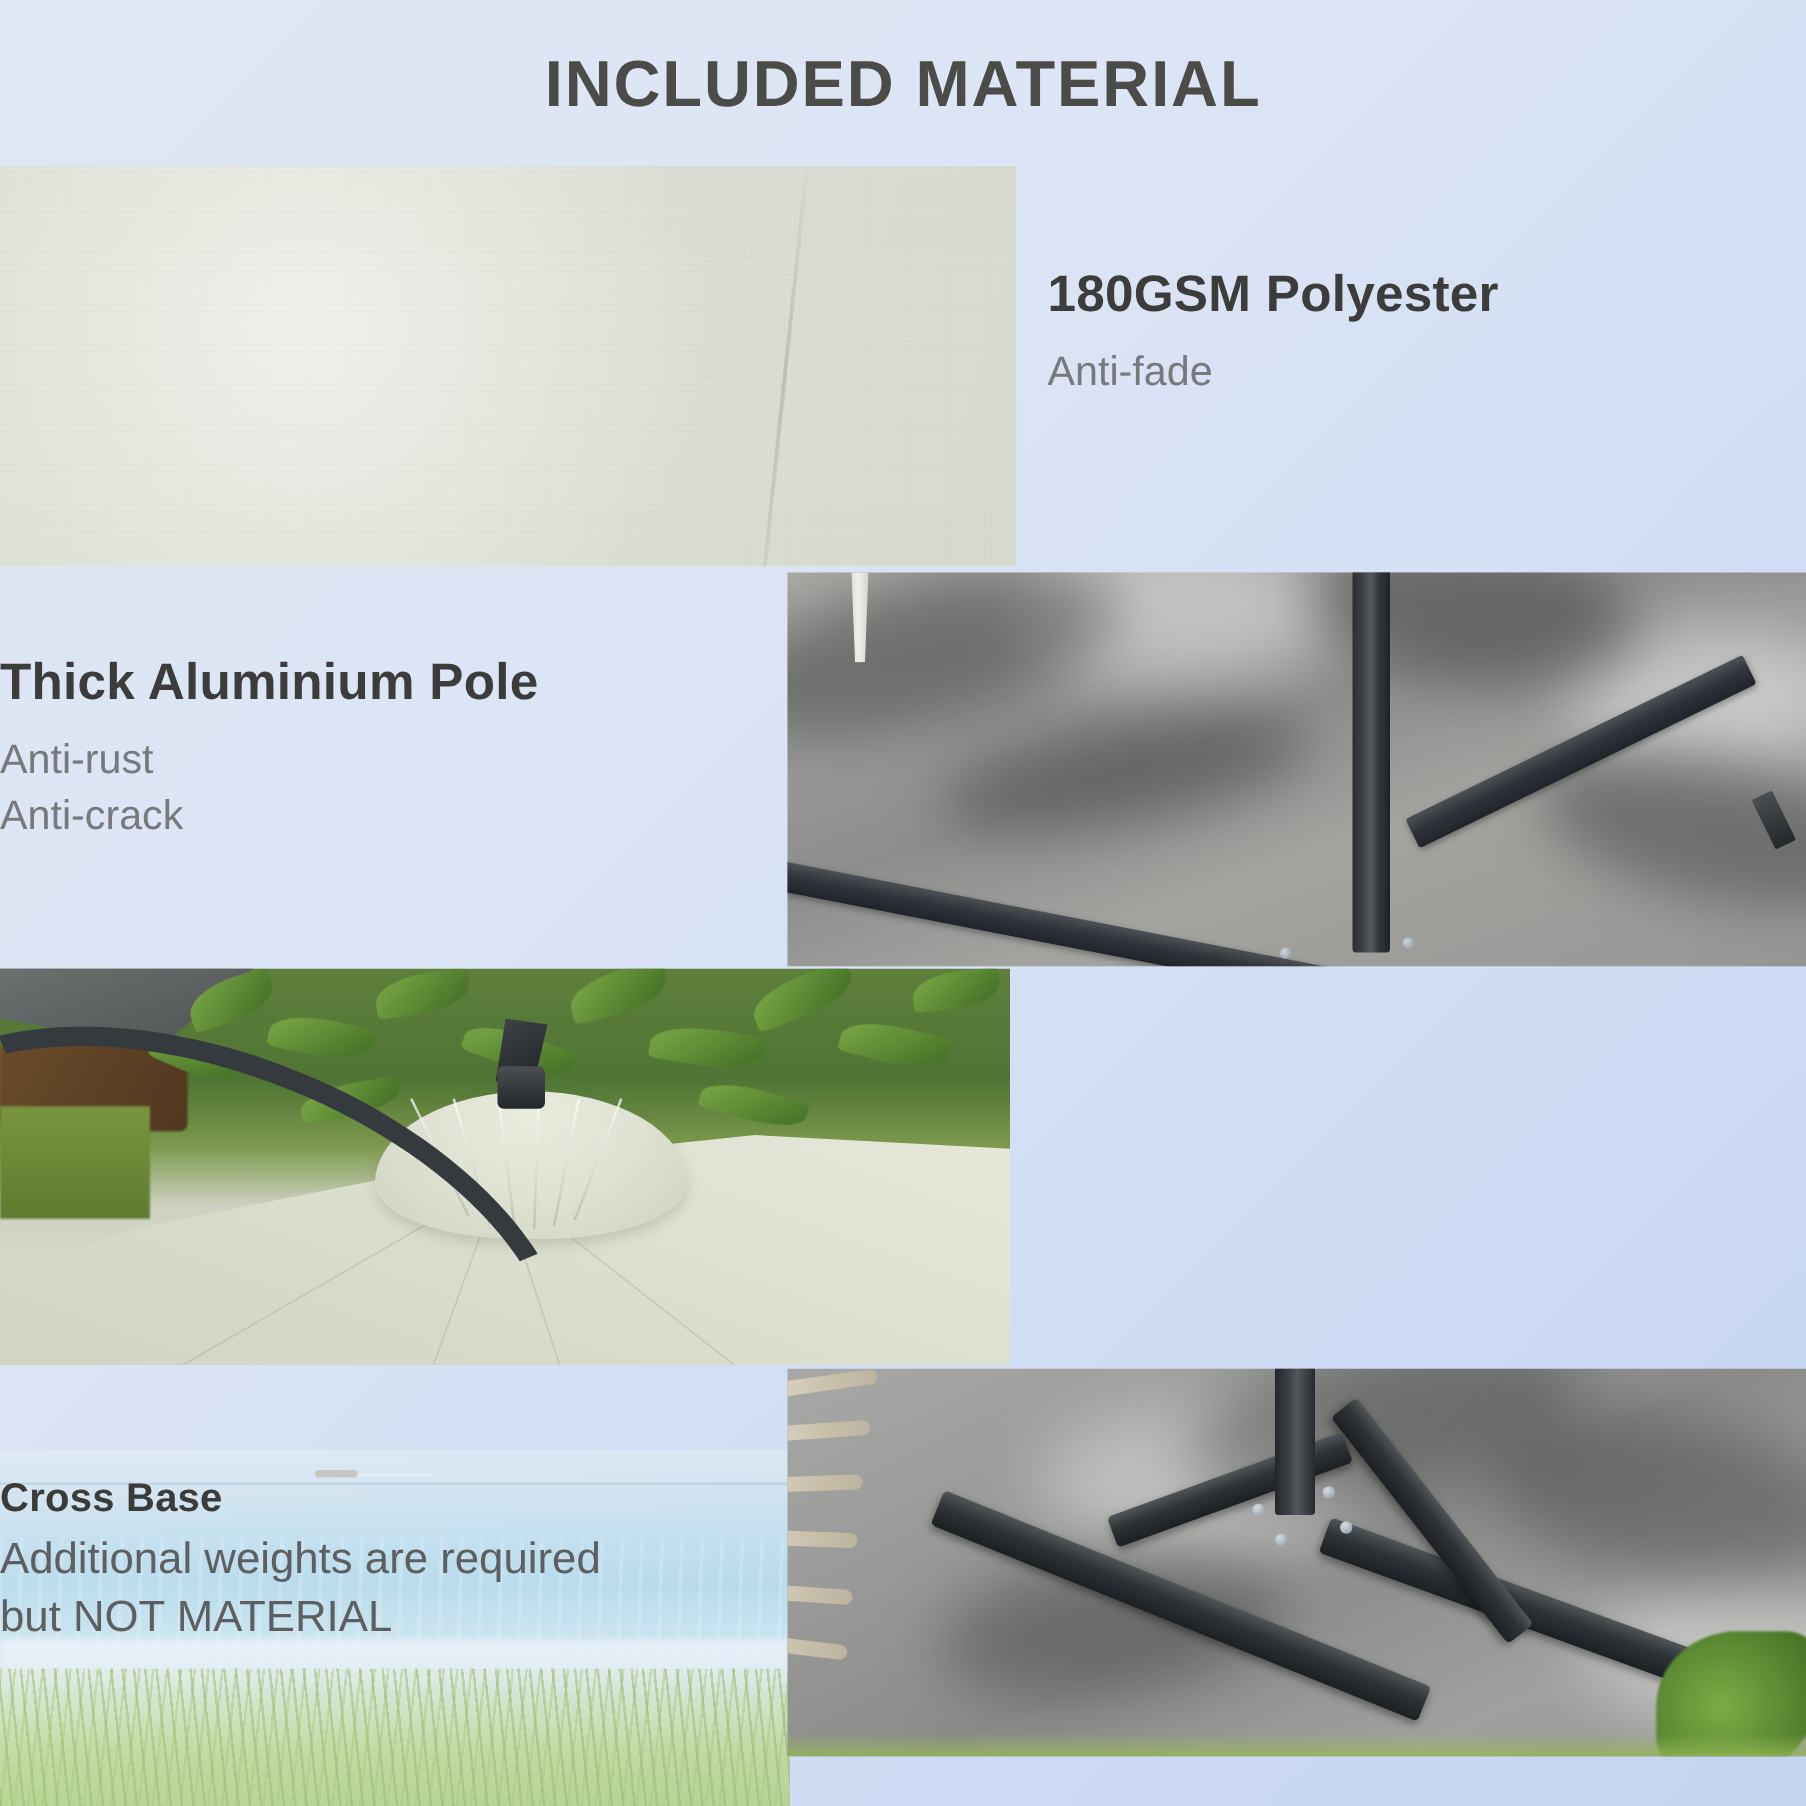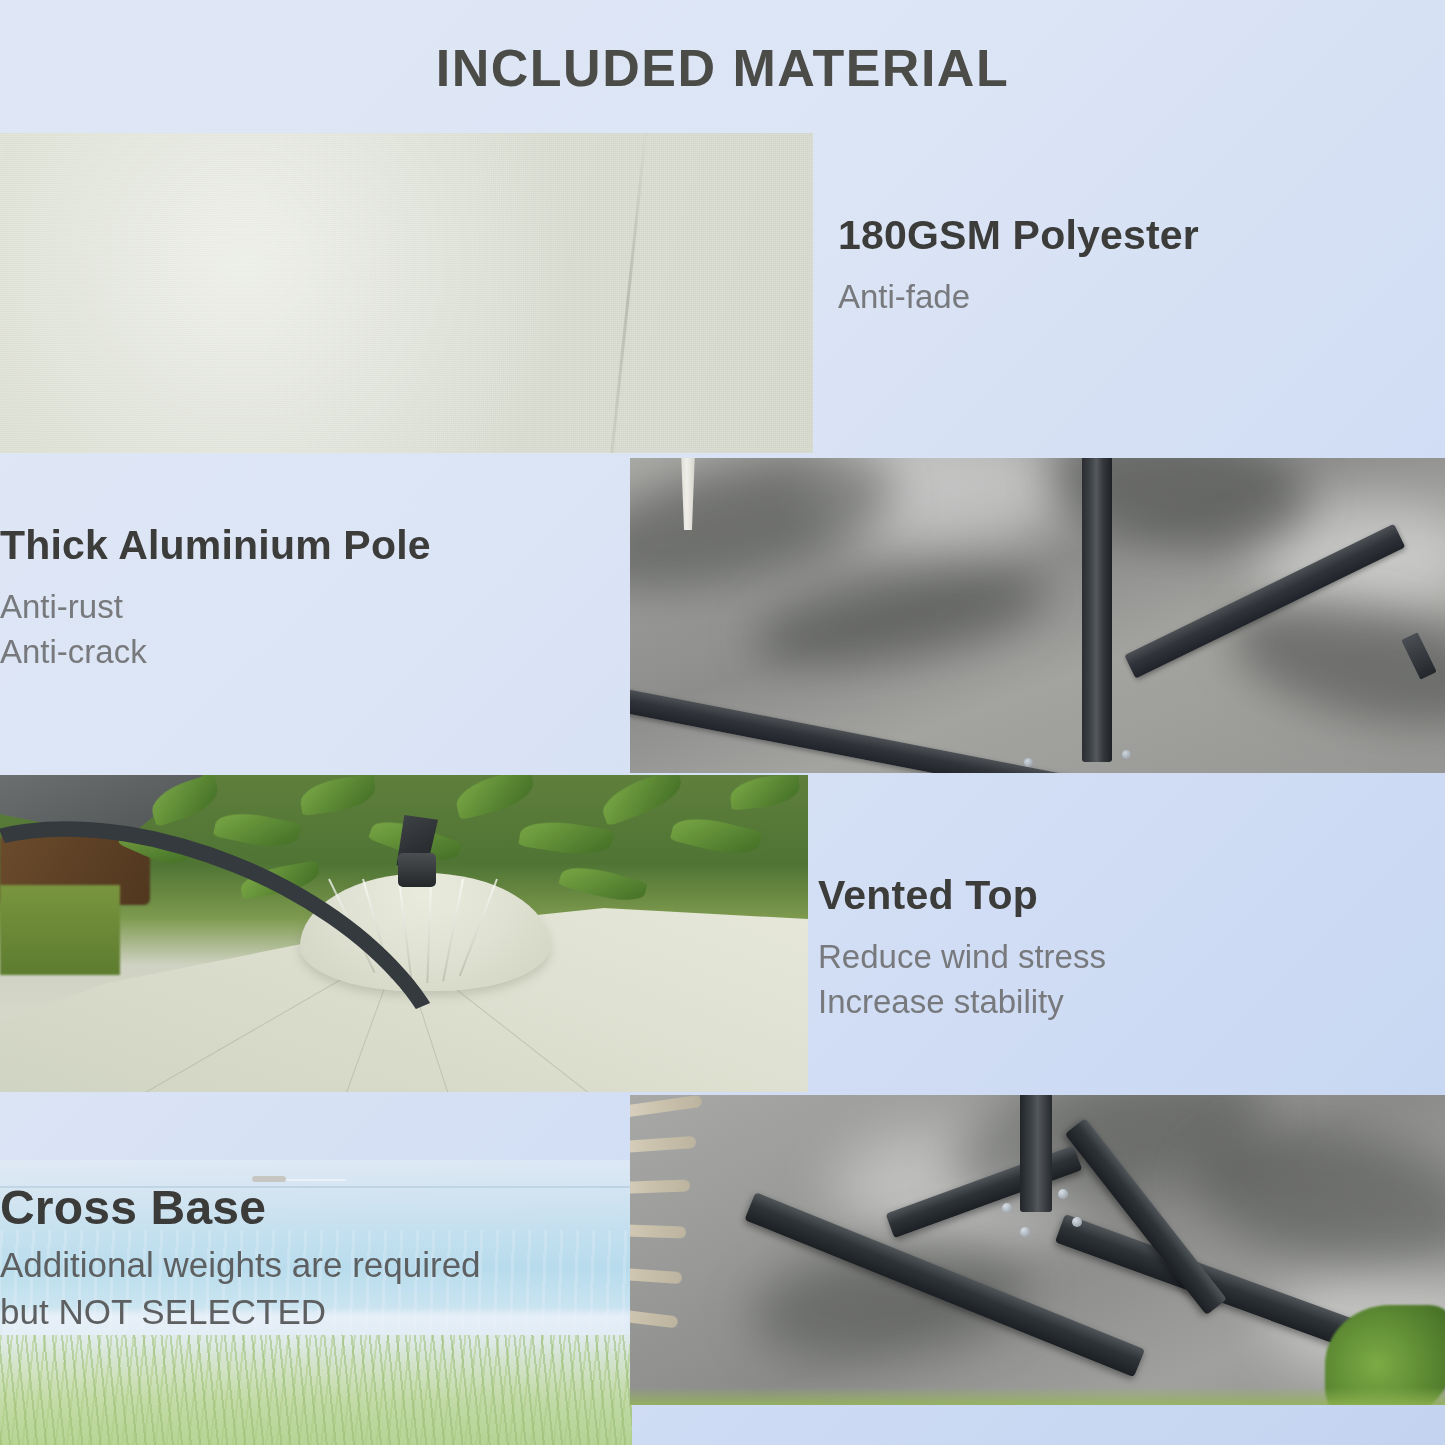--- a/index.html
+++ b/index.html
@@ -264,21 +264,21 @@
   .f-sub{
     margin-top:16px;font-size:33px;color:#77797c;line-height:1.35;
     font-weight:400;
   }
   .f-sub div{white-space:nowrap;}
 
   #feat-polyester{left:838px;top:212px;width:607px;}
   #feat-pole{left:0px;top:522px;width:630px;}
   #feat-vent{left:818px;top:872px;width:627px;}
   #feat-cross{left:0px;top:1180px;width:632px;}
-  #feat-cross .f-title{font-size:48px;color:#3b3b39;}
+  #feat-cross .f-title{font-size:32px;color:#3b3b39;}
   #feat-cross .f-sub{font-size:35px;color:#5d5f60;margin-top:6px;}
 </style>
 </head>
 <body>
 
 <div class="page">
 
   <div class="title">INCLUDED MATERIAL</div>
 
   <div class="tile" id="fabric-tile">
@@ -348,42 +348,35 @@
       <div class="ventfold" style="left:130px;transform:rotate(2deg);"></div>
       <div class="ventfold" style="left:162px;transform:rotate(11deg);"></div>
       <div class="ventfold" style="left:196px;transform:rotate(21deg);"></div>
     </div>
 
     <div class="arc"></div>
     <div class="bracket"></div>
     <div class="hub"></div>
   </div>
 
-  <div class="feature" id="feat-vent">
-    <div class="f-title">Vented Top</div>
-    <div class="f-sub">
-      <div>Reduce wind stress</div>
-      <div>Increase stability</div>
-    </div>
-  </div>
 
   <div id="beach">
     <div class="horizon"></div>
     <div class="boat"></div>
     <div class="wake"></div>
     <div class="sparkle"></div>
     <div class="surf"></div>
     <div class="grass"></div>
   </div>
 
   <div class="feature" id="feat-cross">
     <div class="f-title">Cross Base</div>
     <div class="f-sub">
       <div>Additional weights are required</div>
-      <div>but NOT SELECTED</div>
+      <div>but NOT MATERIAL</div>
     </div>
   </div>
 
   <div class="tile" id="cross-tile">
     <div class="light cl1"></div>
     <div class="light cl2"></div>
     <div class="shadowblob cb1"></div>
     <div class="shadowblob cb2"></div>
     <div class="shadowblob cb3"></div>
 

